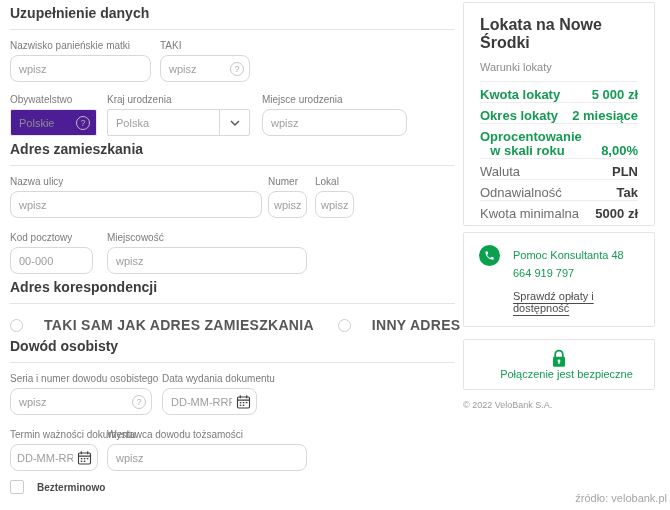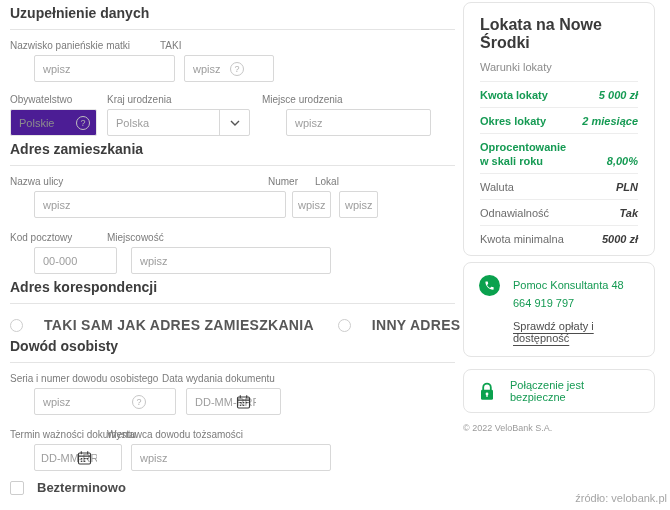--- a/index.html
+++ b/index.html
@@ -15,65 +15,65 @@
   html,body{margin:0;padding:0;background:#fff;}
   body{font-family:"Liberation Sans","DejaVu Sans",sans-serif;}
   .page{position:relative;width:670px;height:510px;background:#fff;overflow:hidden;}
 
   
   .form-col{position:absolute;left:10px;top:0;width:445px;}
   h2.section{font-size:14px;font-weight:bold;color:var(--dark);margin:0;padding:5px 0 8px;border-bottom:1px solid var(--line);}
   .frow{display:flex;align-items:flex-start;}
   .field{display:flex;flex-direction:column;}
   .flabel{font-size:10px;color:var(--label);margin-bottom:4px;white-space:nowrap;}
-  .fin{height:27px;border:1px solid var(--border);border-radius:2px;padding:0 8px;font-size:11px;color:#555;font-family:inherit;width:100%;outline:none;margin-left:24px;}
+  .fin{height:27px;border:1px solid var(--border);border-radius:8px;padding:0 8px;font-size:11px;color:#555;font-family:inherit;width:100%;outline:none;}
   .fin::placeholder{color:var(--ph);opacity:1;}
   .iwrap{position:relative;width:100%;}
   .iwrap .fin{padding-right:24px;}
   .icon-q{position:absolute;right:6px;top:50%;transform:translateY(-50%);width:14px;height:14px;border:1px solid #c6c6c6;border-radius:50%;color:#b3b3b3;font-size:9px;line-height:12px;text-align:center;background:transparent;}
   .icon-cal{position:absolute;right:6px;top:50%;transform:translateY(-50%);width:15px;height:15px;}
   .disabled-field{height:27px;background:#4c1d95;border:1px solid #e6e6e6;border-radius:2px;display:flex;align-items:center;padding:0 8px;font-size:11px;color:#8d8d8d;position:relative;}
   .disabled-field .icon-q{border-color:#c0c0c0;}
   .selectbox{height:27px;border:1px solid var(--border);border-radius:2px;display:flex;align-items:stretch;cursor:pointer;background:#fff;}
   .selectbox .val{flex:1;display:flex;align-items:center;padding:0 8px;font-size:11px;color:var(--ph);}
   .selectbox .chev{width:30px;border-left:1px solid var(--border);display:flex;align-items:center;justify-content:center;}
 
   .radio-row{display:flex;align-items:center;margin-top:13px;}
   .radio-opt{display:flex;align-items:center;cursor:pointer;}
   .radio{width:13px;height:13px;border:1px solid #cdcdcd;border-radius:50%;background:#fff;flex:0 0 auto;}
   .radio-label{font-size:14px;font-weight:bold;color:#575757;letter-spacing:.3px;margin-left:21px;white-space:nowrap;}
   .cb-row{display:flex;align-items:center;margin-top:9px;}
   .cbox{width:14px;height:14px;border:1px solid #cdcdcd;border-radius:2px;background:#fff;flex:0 0 auto;cursor:pointer;}
-  .cb-label{font-size:13px;font-weight:bold;color:#4a4a4a;margin-left:13px;}
+  .cb-label{font-size:10px;font-weight:bold;color:#4a4a4a;margin-left:13px;}
 
   
   .mt10{margin-top:10px;}.mt12{margin-top:12px;}.mt14{margin-top:14px;}
   .sec-gap{margin-top:22px;}
   .sec-gap-big{margin-top:36px;}
 
   
   .side-col{position:absolute;left:463px;top:2px;width:192px;}
-  .card{border:1px solid var(--line);border-radius:8px;background:#fff;}
+  .card{border:1px solid var(--line);border-radius:2px;background:#fff;}
   .card-summary{padding:13px 16px 4px;}
   .s-title{font-size:16px;font-weight:bold;color:#3a3a3a;margin:0 0 9px;}
   .s-sub{font-size:11px;color:#8c8c8c;padding-bottom:8px;border-bottom:1px solid #ededed;}
-  .srow{display:flex;justify-content:space-between;align-items:flex-end;padding:6px 0 5px;border-bottom:1px solid #ededed;font-size:11px;line-height:14px;}
+  .srow{display:flex;justify-content:space-between;align-items:flex-end;padding:6px 0 0;border-bottom:1px solid #ededed;font-size:13px;line-height:14px;text-align:center;}
   .srow:last-child{border-bottom:none;}
   .srow .lab{color:#6d6d6d;}
-  .srow .val{color:#3b3b3b;font-weight:bold;white-space:nowrap;font-style:italic;}
+  .srow .val{color:#3b3b3b;font-weight:bold;white-space:nowrap;}
   .srow.green .lab,.srow.green .val{color:var(--green-text);font-weight:bold;}
   .srow .lab.wrap{max-width:95px;}
 
   .card-help{margin-top:6px;padding:12px 15px;display:flex;align-items:flex-start;}
   .phone-circle{width:21px;height:21px;border-radius:50%;background:var(--green);display:flex;align-items:center;justify-content:center;flex:0 0 auto;}
   .help-text{margin-left:13px;}
   .help-line1{font-size:11px;color:var(--green-text);line-height:13px;}
   .help-line2{margin-top:9px;font-size:11px;color:#4c4c4c;text-decoration:underline;text-underline-offset:3px;cursor:pointer;}
 
-  .card-secure{margin-top:12px;padding:9px 15px;display:flex;align-items:center;}
+  .card-secure{margin-top:12px;padding:9px 15px;display:flex;align-items:center;flex-direction:column;}
   .secure-text{margin-left:15px;font-size:11px;color:var(--green-text);}
 
   .copyright{margin-top:10px;font-size:9px;color:#9b9b9b;}
 
   .source-note{position:absolute;right:3px;bottom:6px;font-size:11px;color:#a5a5a5;}
 </style>
 </head>
 <body>
 
 <div class="page">

